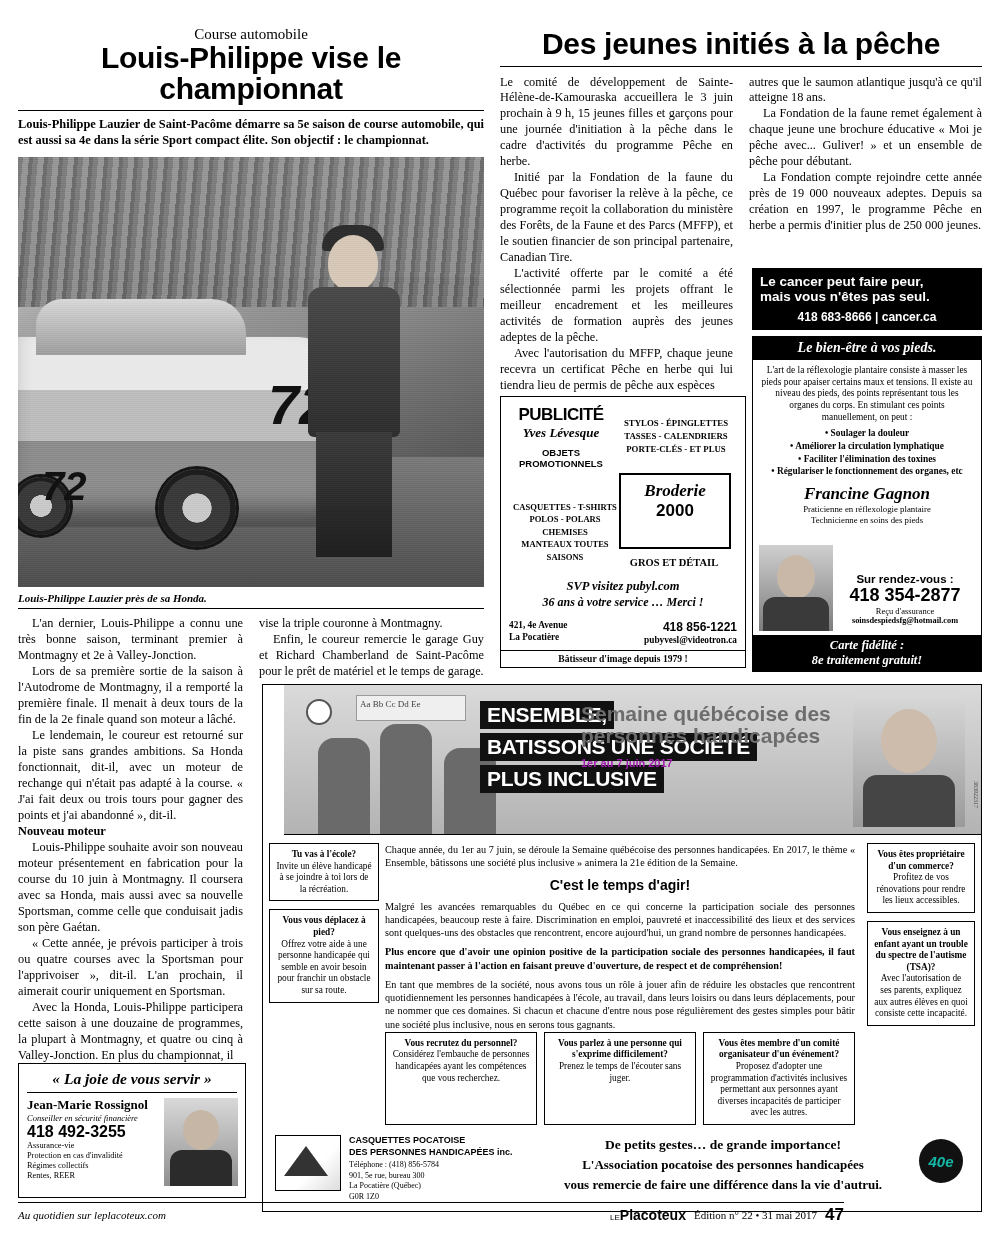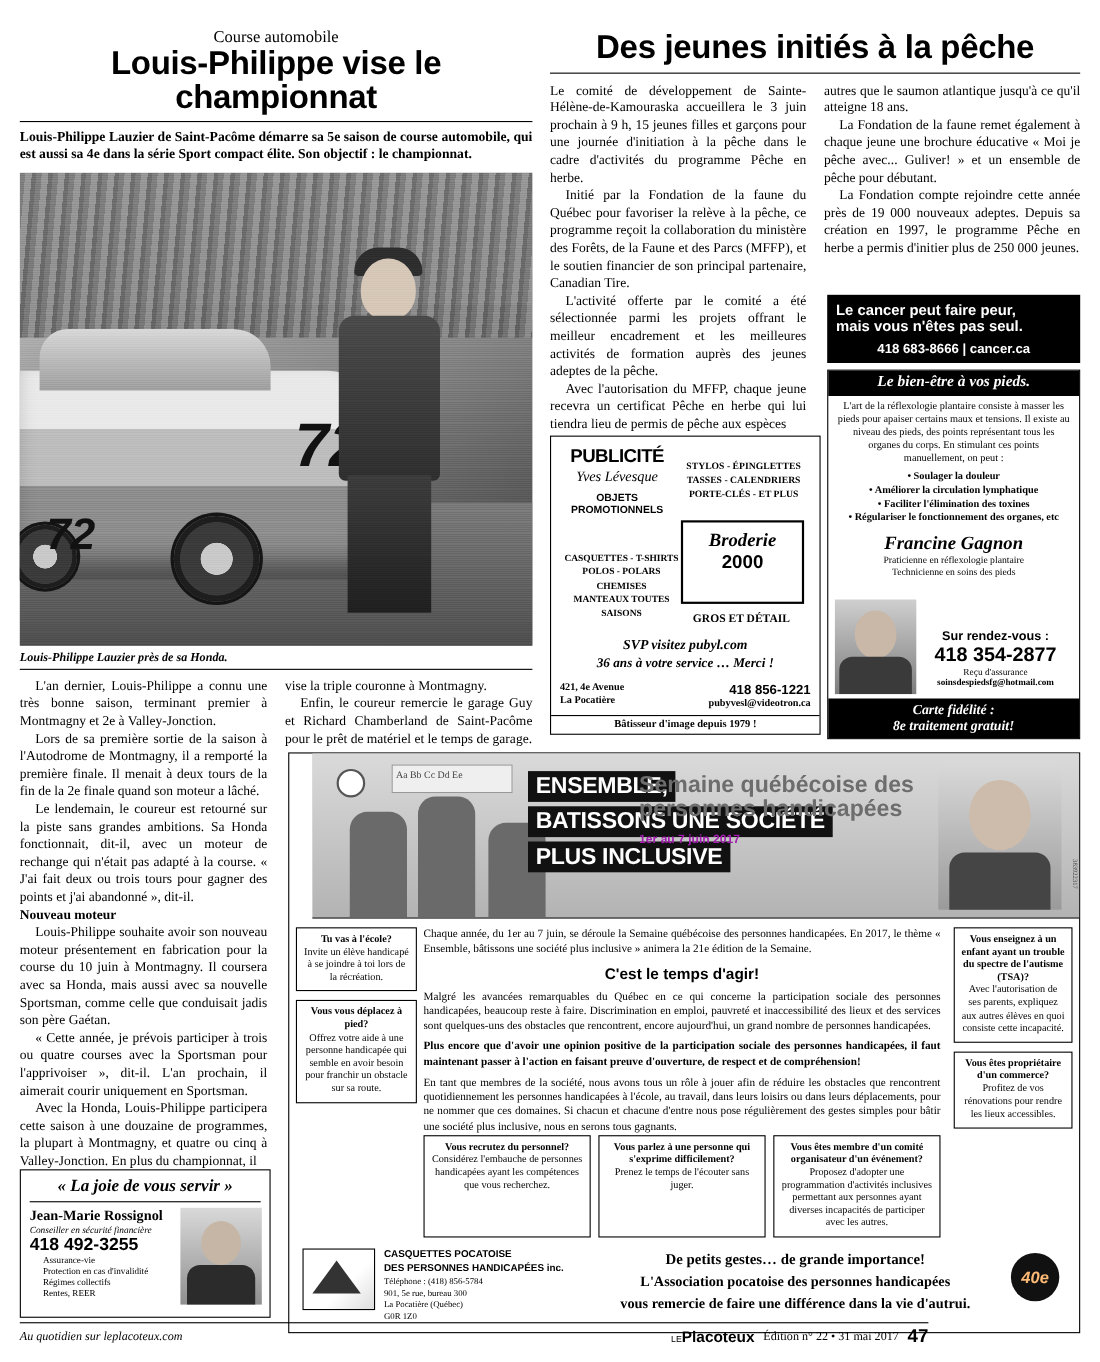--- a/index.html
+++ b/index.html
@@ -146,21 +146,21 @@
   #ad-reflexo .photo2:after{content:"";position:absolute;left:4px;top:52px;width:66px;height:34px;border-radius:12px 12px 0 0;background:#3a3a3a;}
   #ad-reflexo .fid{ position:absolute; left:0; bottom:0; width:100%; background:#000; color:#fff;
     text-align:center; font-family:"Liberation Serif",serif; font-style:italic; font-weight:bold;
     font-size:12.5px; line-height:1.15; padding:3px 0 4px;}
 
   
   #ad-pub { position:absolute; left:500px; top:396px; width:246px; height:272px; border:1px solid #000;
     padding:5px 6px; }
   #ad-pub .pubbox { position:absolute; left:8px; top:8px; width:104px; text-align:center; }
   #ad-pub .pubbox .w { font-family:"Liberation Sans",sans-serif; font-weight:bold; font-size:17px; letter-spacing:-0.5px;}
-  #ad-pub .pubbox .sig { font-family:"Liberation Serif",serif; font-style:italic; font-size:13px; font-weight:normal;}
+  #ad-pub .pubbox .sig { font-family:"Liberation Serif",serif; font-style:italic; font-size:13px; font-weight:bold;}
   #ad-pub .pubbox .op { font-family:"Liberation Sans",sans-serif; font-weight:bold; font-size:9.5px; margin-top:6px;}
   #ad-pub .lst { position:absolute; left:6px; top:104px; width:116px; font-size:8.6px; text-align:center;
     font-weight:bold; line-height:1.45;}
   #ad-pub .rlist { position:absolute; right:10px; top:20px; width:118px; font-size:8.8px; font-weight:bold;
     text-align:center; line-height:1.5;}
   #ad-pub .brod { position:absolute; right:14px; top:76px; width:112px; height:76px; text-align:center;
     border:2px solid #000; }
   #ad-pub .brod .b1{ font-family:"Liberation Serif",serif; font-style:italic; font-weight:bold; font-size:17px; margin-top:6px;}
   #ad-pub .brod .b2{ font-family:"Liberation Sans",sans-serif; font-weight:bold; font-size:17px;}
   #ad-pub .gros { position:absolute; right:16px; top:160px; width:110px; text-align:center;
@@ -221,21 +221,21 @@
     background:linear-gradient(135deg,#fff 60%,#ddd); }
   #big-foot .logo .tri { position:absolute; left:8px; top:10px; width:0;height:0;
     border-left:22px solid transparent; border-right:22px solid transparent; border-bottom:30px solid #333;}
   #big-foot .assoc { position:absolute; left:78px; top:4px; width:180px; font-size:8px; line-height:1.3;}
   #big-foot .assoc .a1 { font-family:"Liberation Sans",sans-serif; font-weight:bold; font-size:9px; }
   #big-foot .slog { position:absolute; left:272px; top:6px; width:360px; text-align:center;
     font-weight:bold; }
   #big-foot .slog .s1 { font-size:13.5px; }
   #big-foot .slog .s2 { font-size:13px; margin-top:4px; }
   #big-foot .badge { position:absolute; right:10px; top:8px; width:44px; height:44px; border-radius:50%;
-    background:#111; color:#fdba74; font-family:"Liberation Sans",sans-serif; font-weight:bold; font-size:15px;
+    background:#111; color:#14b8a6; font-family:"Liberation Sans",sans-serif; font-weight:bold; font-size:15px;
     display:flex; align-items:center; justify-content:center; font-style:italic;}
 
   
   #footer { position:absolute; left:18px; right:18px; bottom:14px; height:22px; border-top:1px solid #000;
     display:flex; align-items:center; justify-content:space-between; padding-top:3px; }
   #footer .fl { font-style:italic; font-size:11px; }
   #footer .fr { display:flex; align-items:center; gap:8px; font-size:11px;margin-left:12px; }
   #footer .logo2 { font-family:"Liberation Sans",sans-serif; font-weight:bold; font-size:14px; }
   #footer .logo2 .sm { font-size:8px; font-weight:normal; }
   #footer .pg { font-family:"Liberation Sans",sans-serif; font-weight:bold; font-size:17px; }
@@ -288,21 +288,21 @@
       </div>
     </div>
   </div>
 
   <div id="ad-joie">
     <div class="quote">« La joie de vous servir »</div>
     <div class="jrule"></div>
     <div class="name">Jean-Marie Rossignol</div>
     <div class="role">Conseiller en sécurité financière</div>
     <div class="phone">418 492-3255</div>
-    <div class="svc" style="white-space:pre-line;margin-left:12px;">Assurance-vie
+    <div class="svc" style="white-space:pre-line;">Assurance-vie
 Protection en cas d'invalidité
 Régimes collectifs
 Rentes, REER</div>
     <div class="portrait"></div>
   </div>
 
   <div id="right-block">
     <div class="headline-right">Des jeunes initiés à la pêche</div>
     <div id="right-head-rule"></div>
     <div class="rcols">
@@ -443,26 +443,26 @@
           <div>Prenez le temps de l'écouter sans juger.</div>
         </div>
         <div class="gbox">
           <div class="gt">Vous êtes membre d'un comité organisateur d'un événement?</div>
           <div>Proposez d'adopter une programmation d'activités inclusives permettant aux personnes ayant diverses incapacités de participer avec les autres.</div>
         </div>
       </div>
 
       <div id="big-right-boxes">
         <div class="gbox">
+          <div class="gt">Vous êtes propriétaire d'un commerce?</div>
+          <div>Profitez de vos rénovations pour rendre les lieux accessibles.</div>
+        </div>
+        <div class="gbox">
           <div class="gt">Vous enseignez à un enfant ayant un trouble du spectre de l'autisme (TSA)?</div>
           <div>Avec l'autorisation de ses parents, expliquez aux autres élèves en quoi consiste cette incapacité.</div>
-        </div>
-        <div class="gbox">
-          <div class="gt">Vous êtes propriétaire d'un commerce?</div>
-          <div>Profitez de vos rénovations pour rendre les lieux accessibles.</div>
         </div>
       </div>
 
       <div id="big-foot">
         <div class="logo">
             <div class="tri"></div>
           </div>
         <div class="assoc">
           <div class="a1">CASQUETTES POCATOISE</div>
           <div class="a1">DES PERSONNES HANDICAPÉES inc.</div>

